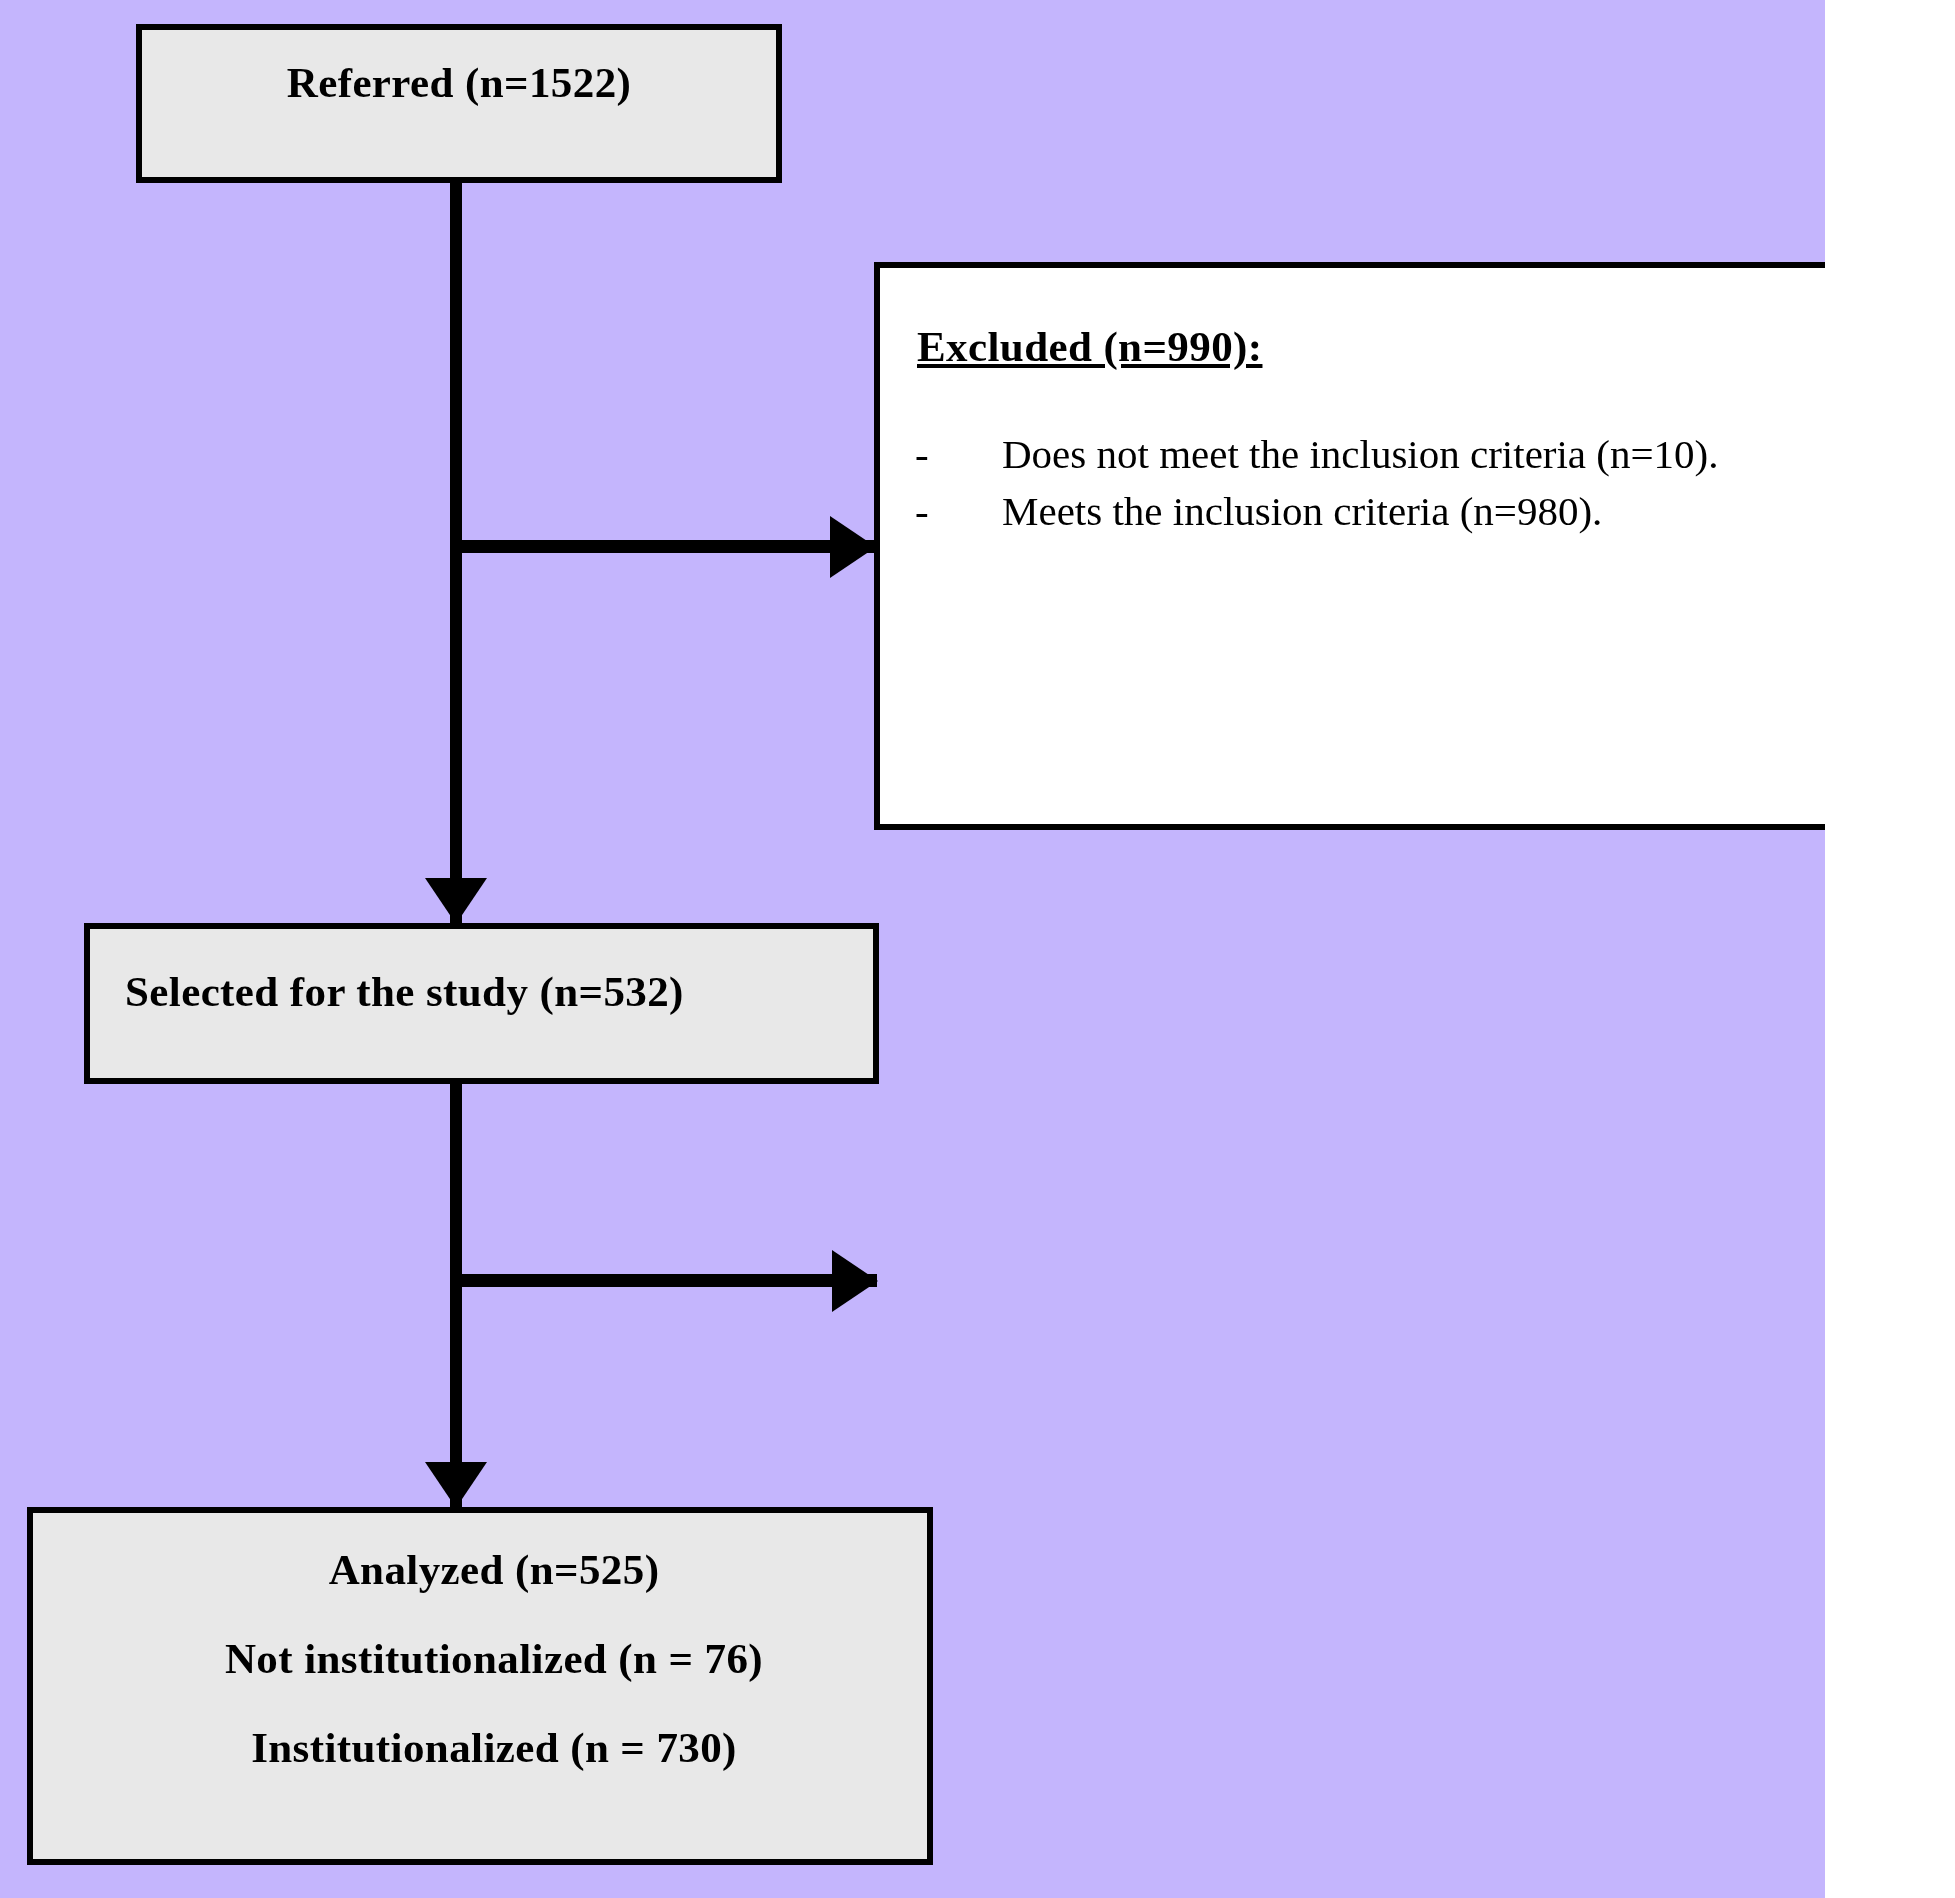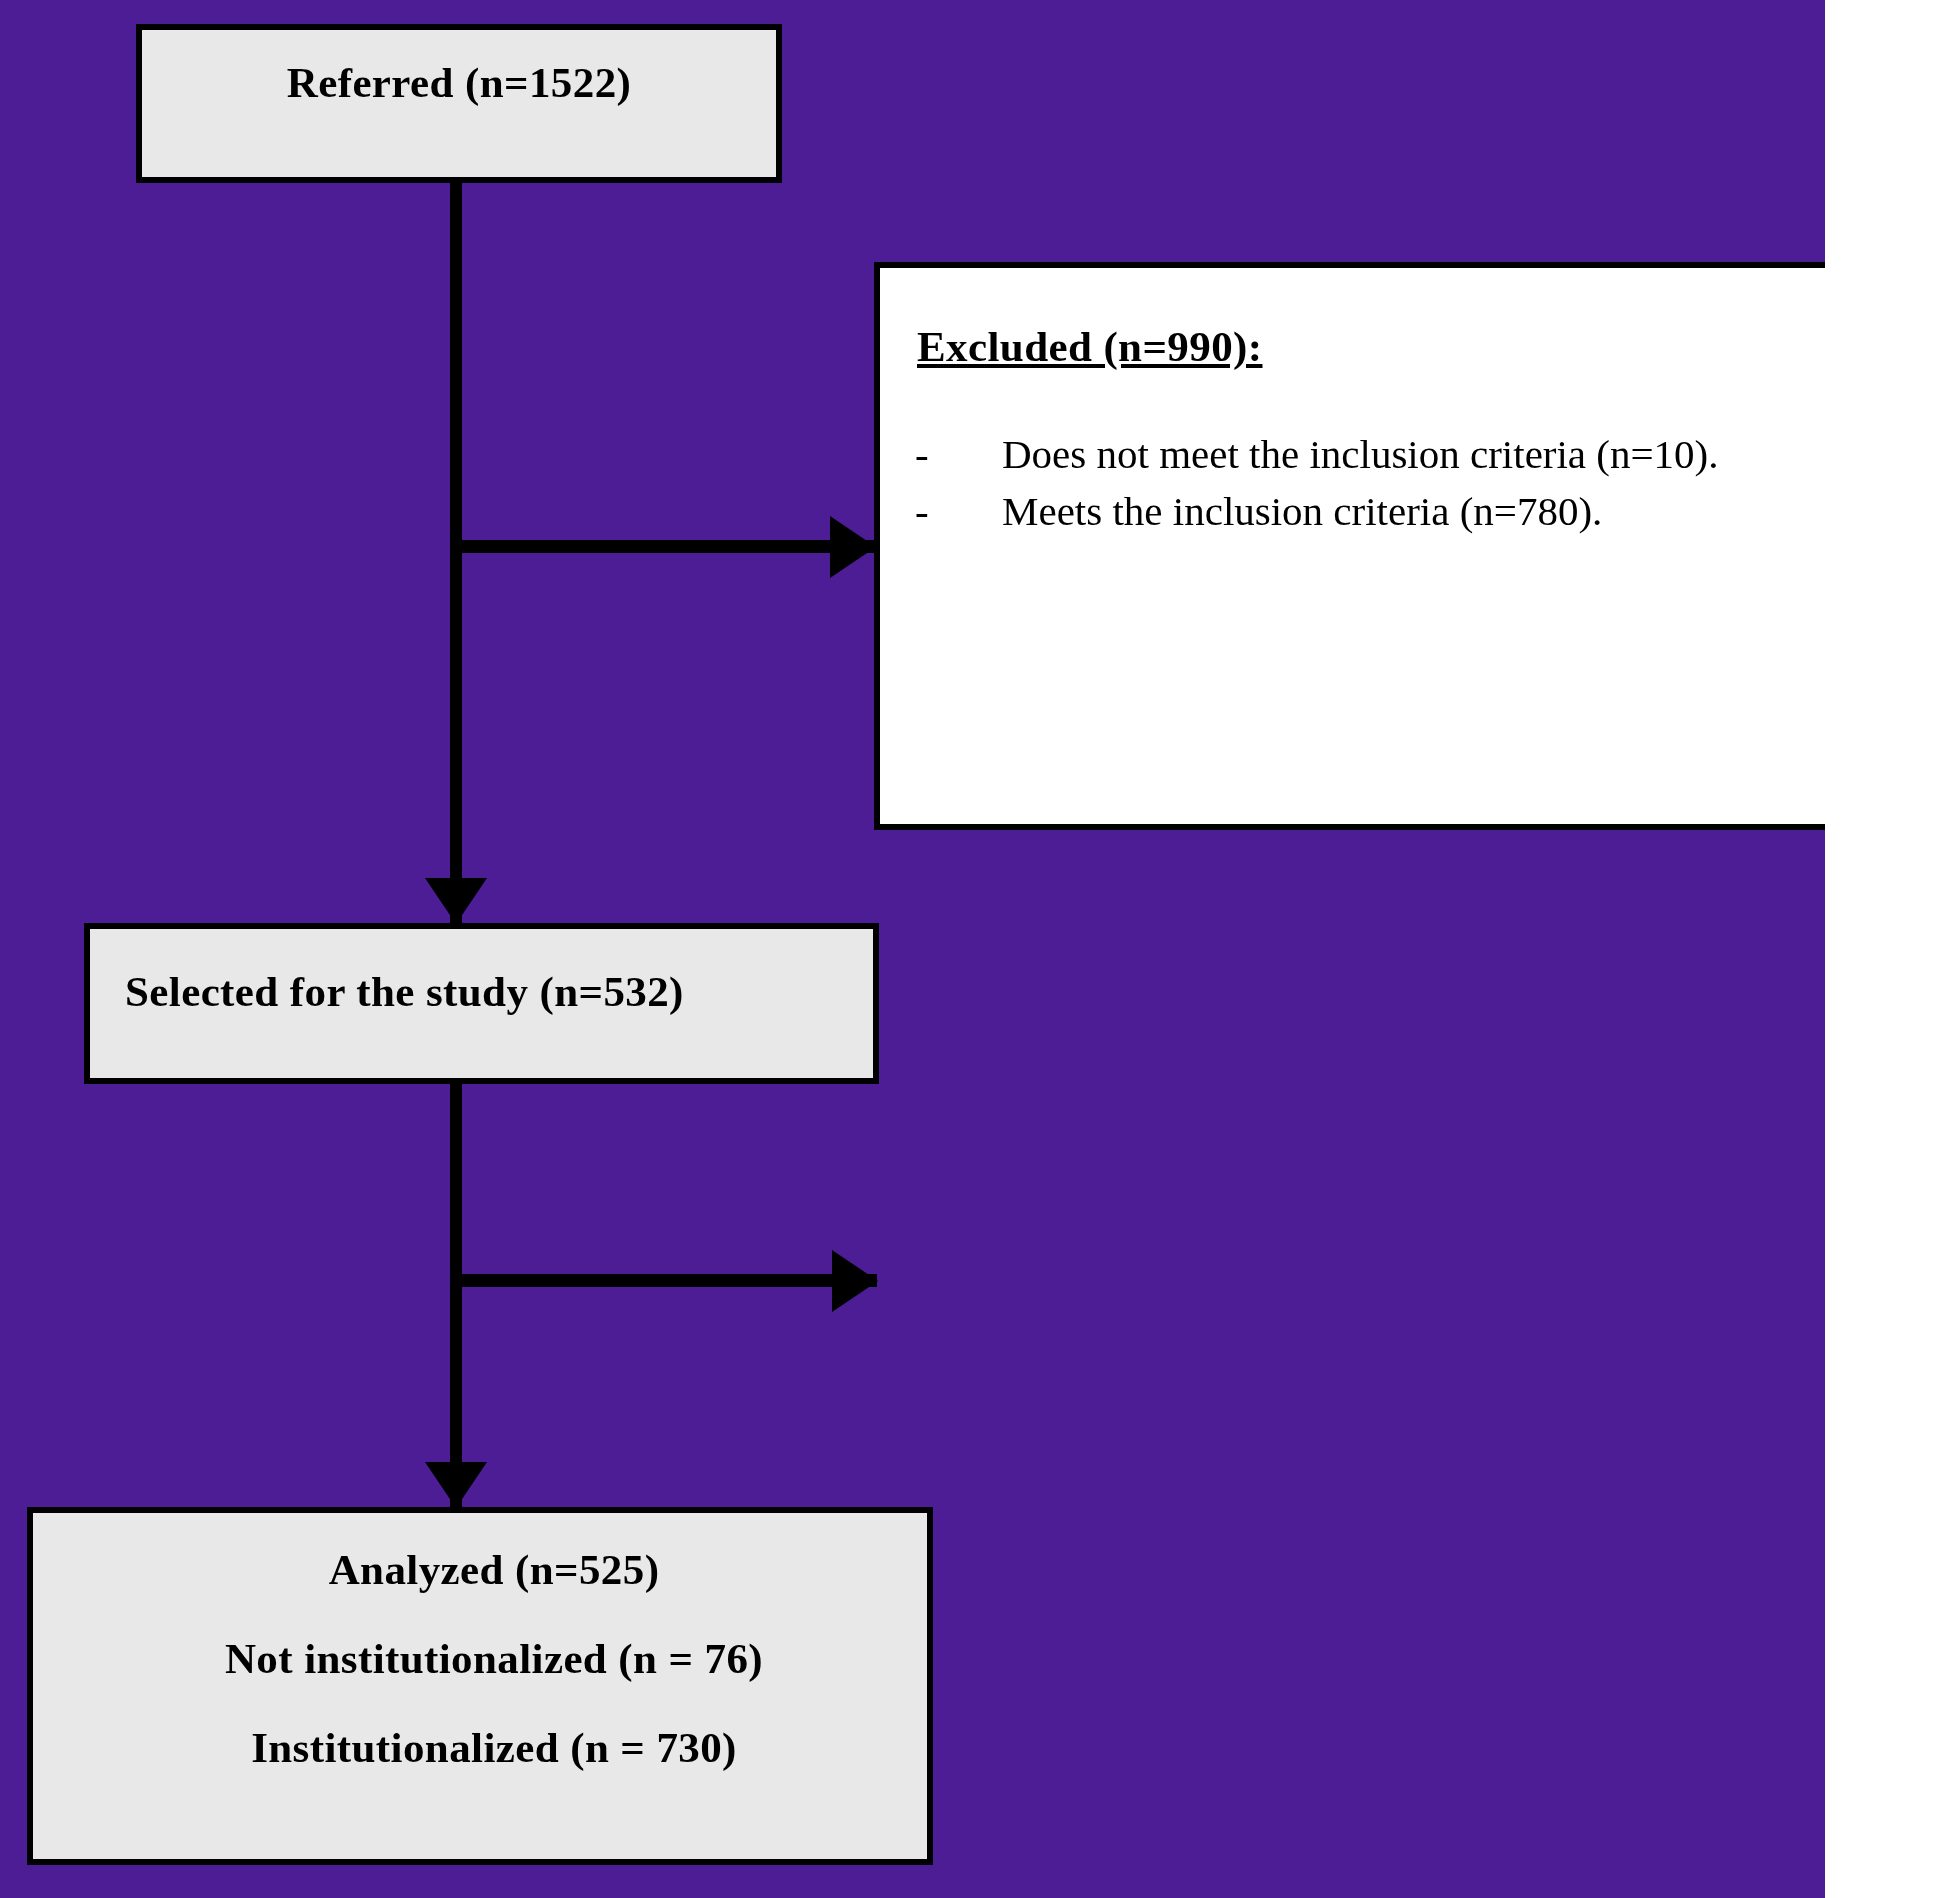--- a/index.html
+++ b/index.html
@@ -5,21 +5,21 @@
 <style>
   html, body {
     margin: 0;
     padding: 0;
     background: #ffffff;
   }
   #canvas {
     position: relative;
     width: 1825px;
     height: 1898px;
-    background: #4c1d95;
+    background: #c4b5fd;
     font-family: "Liberation Serif", "DejaVu Serif", serif;
     overflow: hidden;
   }
 
   .node {
     position: absolute;
     box-sizing: border-box;
     border: 6.6px solid #000000;
     color: #000000;
   }
@@ -181,21 +181,21 @@
 
   <div class="node plain" id="box-excluded">
     <div class="heading">Excluded (n=990):</div>
     <ul class="bullets">
       <li>
         <span class="dash">-</span>
         <span class="btext">Does not meet the inclusion criteria (n=10).</span>
       </li>
       <li>
         <span class="dash">-</span>
-        <span class="btext">Meets the inclusion criteria (n=780).</span>
+        <span class="btext">Meets the inclusion criteria (n=980).</span>
       </li>
     </ul>
   </div>
 
   <div class="node filled" id="box-selected">
     <div class="line">Selected for the study (n=532)</div>
   </div>
 
   <div class="vline" id="trunk-2"></div>
   <div class="arrow-down" id="arrowhead-2"></div>

